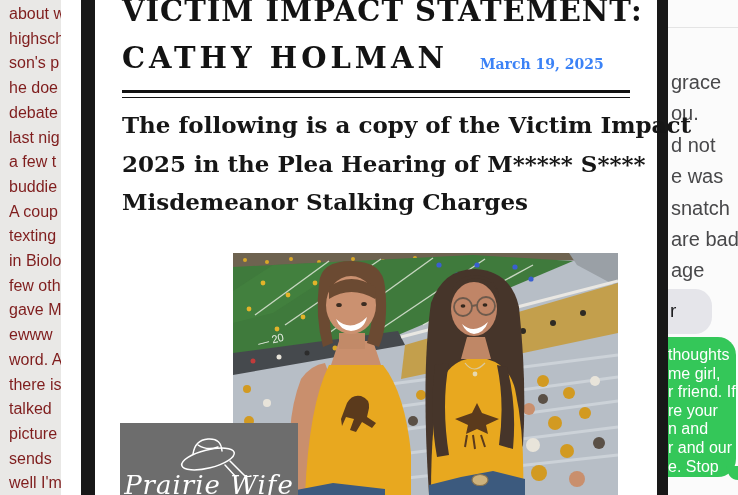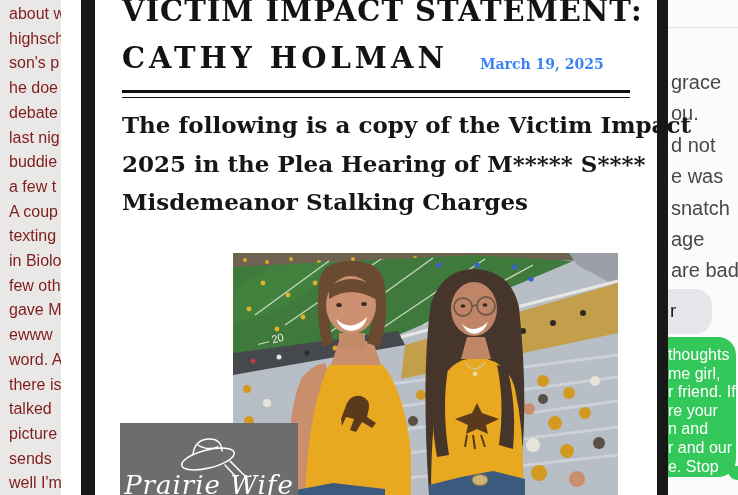--- a/index.html
+++ b/index.html
@@ -81,22 +81,22 @@
 
 <div class="canvas">
 
   <div class="left-strip">
     <div class="bg-line">about w</div>
     <div class="bg-line">highsch</div>
     <div class="bg-line">son's p</div>
     <div class="bg-line">he doe</div>
     <div class="bg-line">debate</div>
     <div class="bg-line">last nig</div>
+    <div class="bg-line">a few t</div>
     <div class="bg-line">buddie</div>
-    <div class="bg-line">a few t</div>
     <div class="bg-line">A coup</div>
     <div class="bg-line">texting</div>
     <div class="bg-line">in Biolo</div>
     <div class="bg-line">few oth</div>
     <div class="bg-line">gave M</div>
     <div class="bg-line">ewww</div>
     <div class="bg-line">word. A</div>
     <div class="bg-line">there is</div>
     <div class="bg-line">talked</div>
     <div class="bg-line">picture</div>
@@ -108,22 +108,22 @@
   <div class="border-right"></div>
 
   <div class="right-strip">
     <div class="divider"></div>
     <div class="right-lines">
       <div class="bg-line">grace</div>
       <div class="bg-line">ou.</div>
       <div class="bg-line">d not</div>
       <div class="bg-line">e was</div>
       <div class="bg-line">snatch</div>
+      <div class="bg-line">are bad</div>
       <div class="bg-line">age</div>
-      <div class="bg-line">are bad</div>
     </div>
     <div class="gray-bubble">
       <span>r</span>
     </div>
     <div class="green-bubble">
       <div class="bg-line">thoughts</div>
       <div class="bg-line">me girl,</div>
       <div class="bg-line">r friend. If</div>
       <div class="bg-line">re your</div>
       <div class="bg-line">n and</div>

